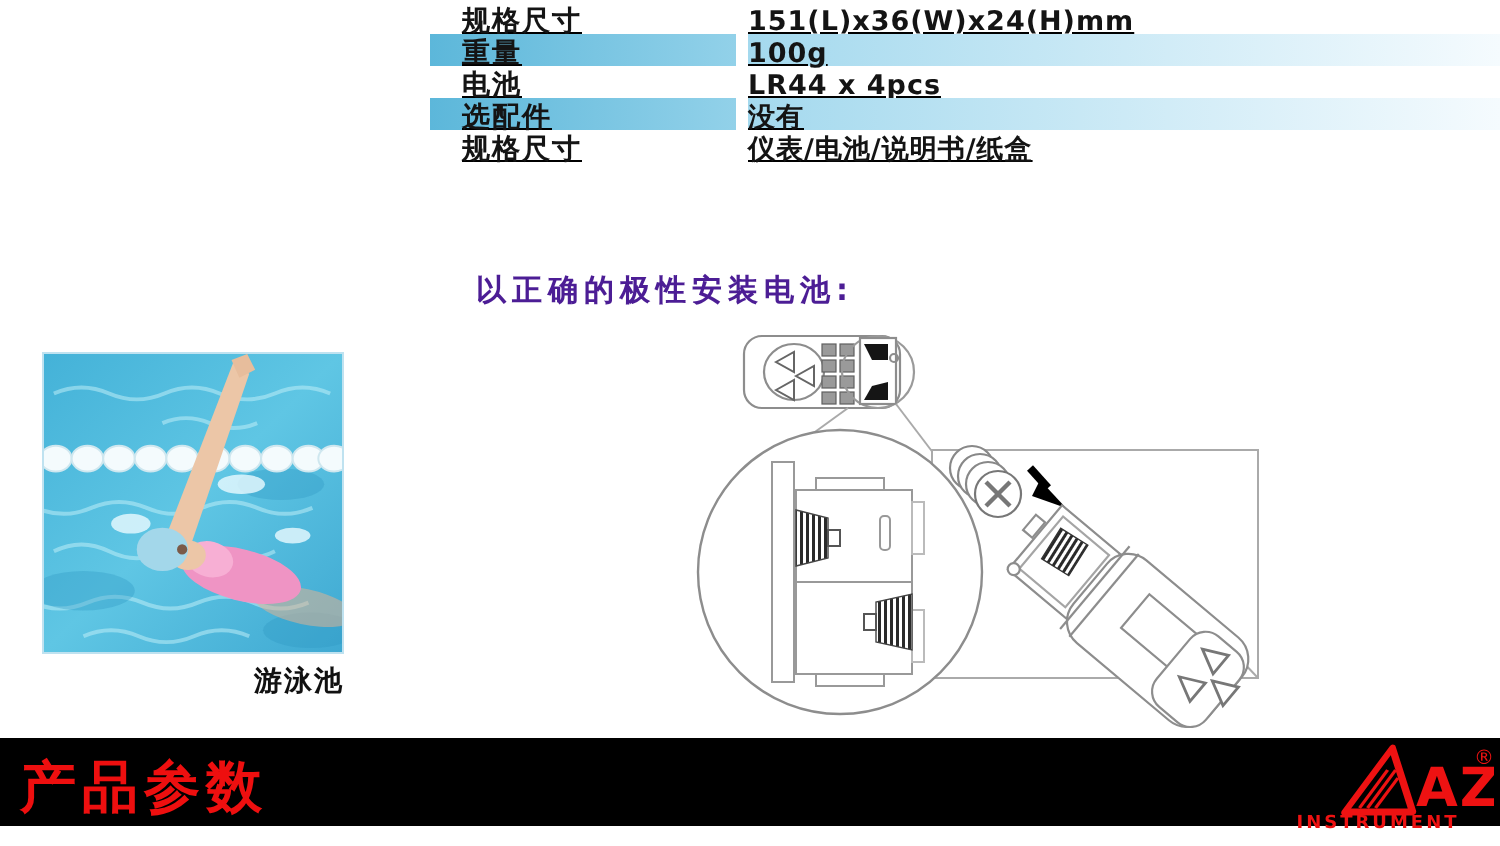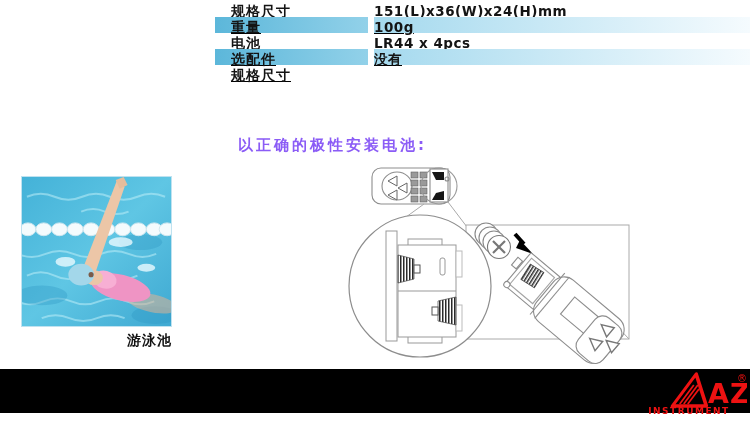--- a/index.html
+++ b/index.html
@@ -11,21 +11,21 @@
   .spec-row{display:flex;height:16px;text-decoration:underline;}
   .spec-label{width:153px;box-sizing:border-box;padding-left:16px;font-size:14px;font-weight:bold;
               letter-spacing:1px;color:#141414;line-height:20px;white-space:nowrap;}
   .spec-value{flex:1;margin-left:6px;text-align:left;font-size:13.5px;font-weight:bold;
               letter-spacing:.5px;color:#141414;line-height:20px;white-space:nowrap;}
   .spec-row.blue .spec-label{background:linear-gradient(90deg,#5cb7da,#92d1e9);}
   .spec-row.blue .spec-value{background:linear-gradient(90deg,#a4d9ee,#f5fbfe);}
 
   
   .instruction{position:absolute;left:238px;top:136px;font-size:15px;font-weight:bold;
-               letter-spacing:3px;color:#8b5cf6;}
+               letter-spacing:3px;color:#4c1d95;}
 
   
   .pool{position:absolute;left:21px;top:176px;width:151px;height:151px;border:1px solid #bfe2f0;
         box-sizing:border-box;}
   .pool-caption{position:absolute;left:21px;top:332px;width:151px;text-align:right;
                 font-size:14px;font-weight:bold;letter-spacing:1px;color:#111;}
 
   
   .diagram{position:absolute;left:340px;top:155px;}
 
@@ -52,20 +52,21 @@
     <div class="spec-row">
       <div class="spec-label">电池</div>
       <div class="spec-value">LR44 x 4pcs</div>
     </div>
     <div class="spec-row blue">
       <div class="spec-label">选配件</div>
       <div class="spec-value">没有</div>
     </div>
     <div class="spec-row">
       <div class="spec-label">规格尺寸</div>
+      <div class="spec-value">仪表/电池/说明书/纸盒</div>
     </div>
   </div>
 
   <div class="instruction">以正确的极性安装电池:</div>
 
   <svg class="pool" viewBox="0 0 151 151" xmlns="http://www.w3.org/2000/svg">
     <defs>
       <linearGradient id="water" x1="0" y1="0" x2="1" y2="1">
         <stop offset="0" stop-color="#44b2d8"></stop>
         <stop offset=".5" stop-color="#5fc6e4"></stop>
@@ -210,20 +211,21 @@
       <rect x="90" y="-4" width="32" height="46" rx="10"></rect>
       <g stroke="#777" stroke-width="1.4">
         <polygon points="98,6 110,0 110,12"></polygon>
         <polygon points="98,24 110,18 110,30"></polygon>
         <polygon points="112,15 124,9 124,21"></polygon>
       </g>
     </g>
   </svg>
 
   <div class="footer-bar">
+    <div class="footer-title">产品参数</div>
     <svg class="footer-logo" viewBox="0 0 115 46" xmlns="http://www.w3.org/2000/svg">
       <g transform="skewX(-12) translate(46,0)" stroke="#ee1212" fill="none">
         <path d="M19 4 L36 36 L2 36 Z" stroke-width="3.4" stroke-linejoin="round"></path>
         <g stroke-width="1.8">
           <line x1="9" y1="34" x2="19" y2="15"></line>
           <line x1="13" y1="34" x2="23" y2="15"></line>
           <line x1="17" y1="34" x2="25" y2="19"></line>
         </g>
       </g>
       <text x="76" y="33" font-size="27" font-weight="bold" fill="#ee1212" font-family="DejaVu Sans, sans-serif" letter-spacing="1">AZ</text>

